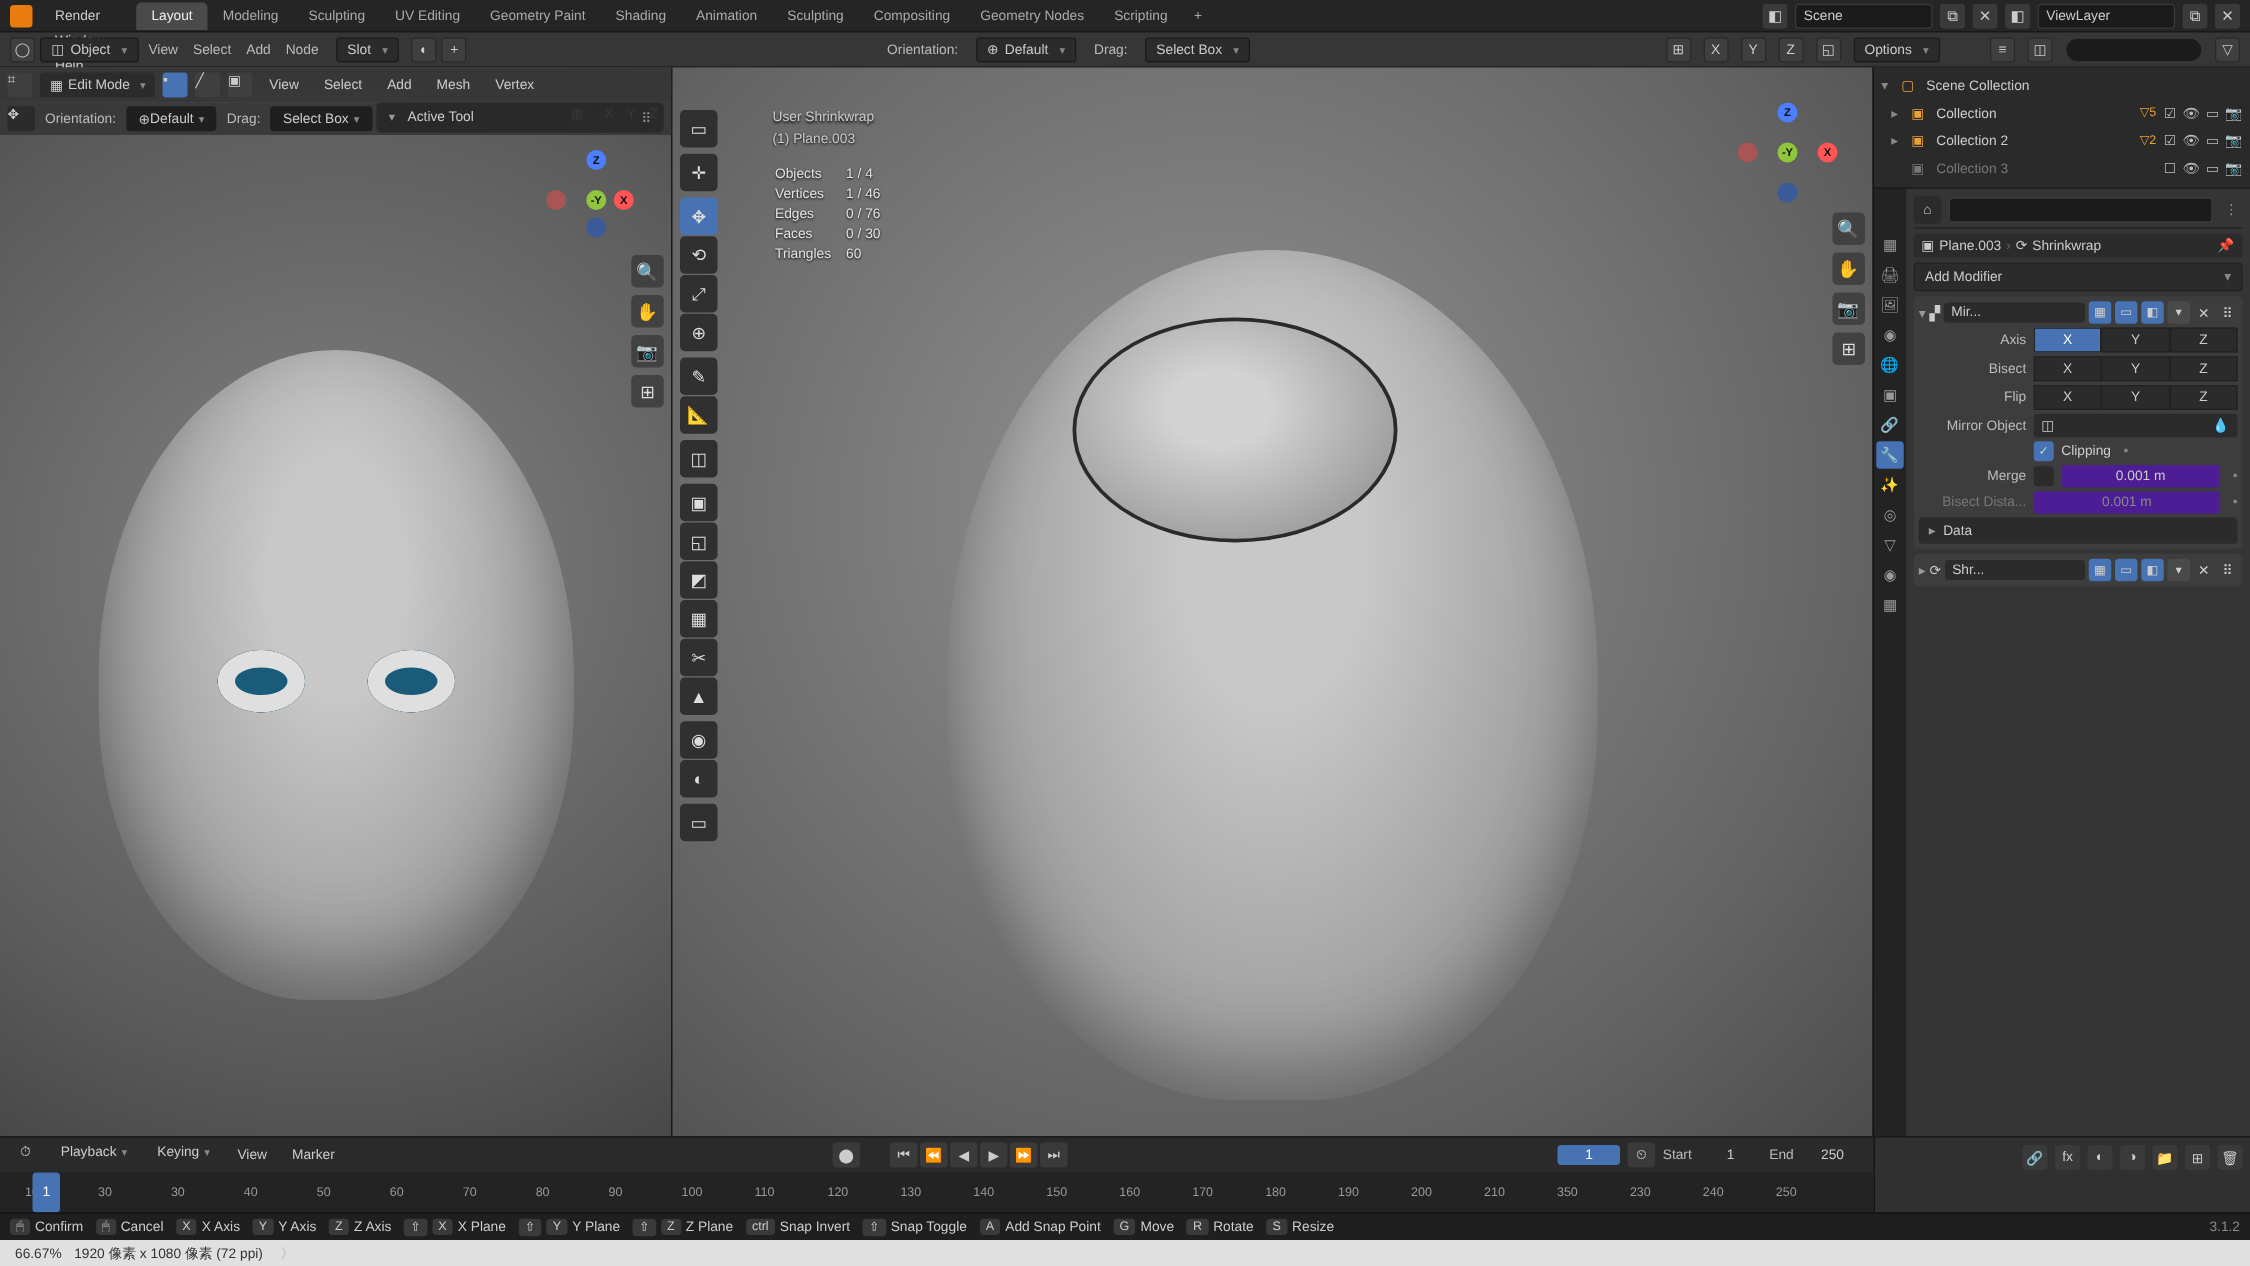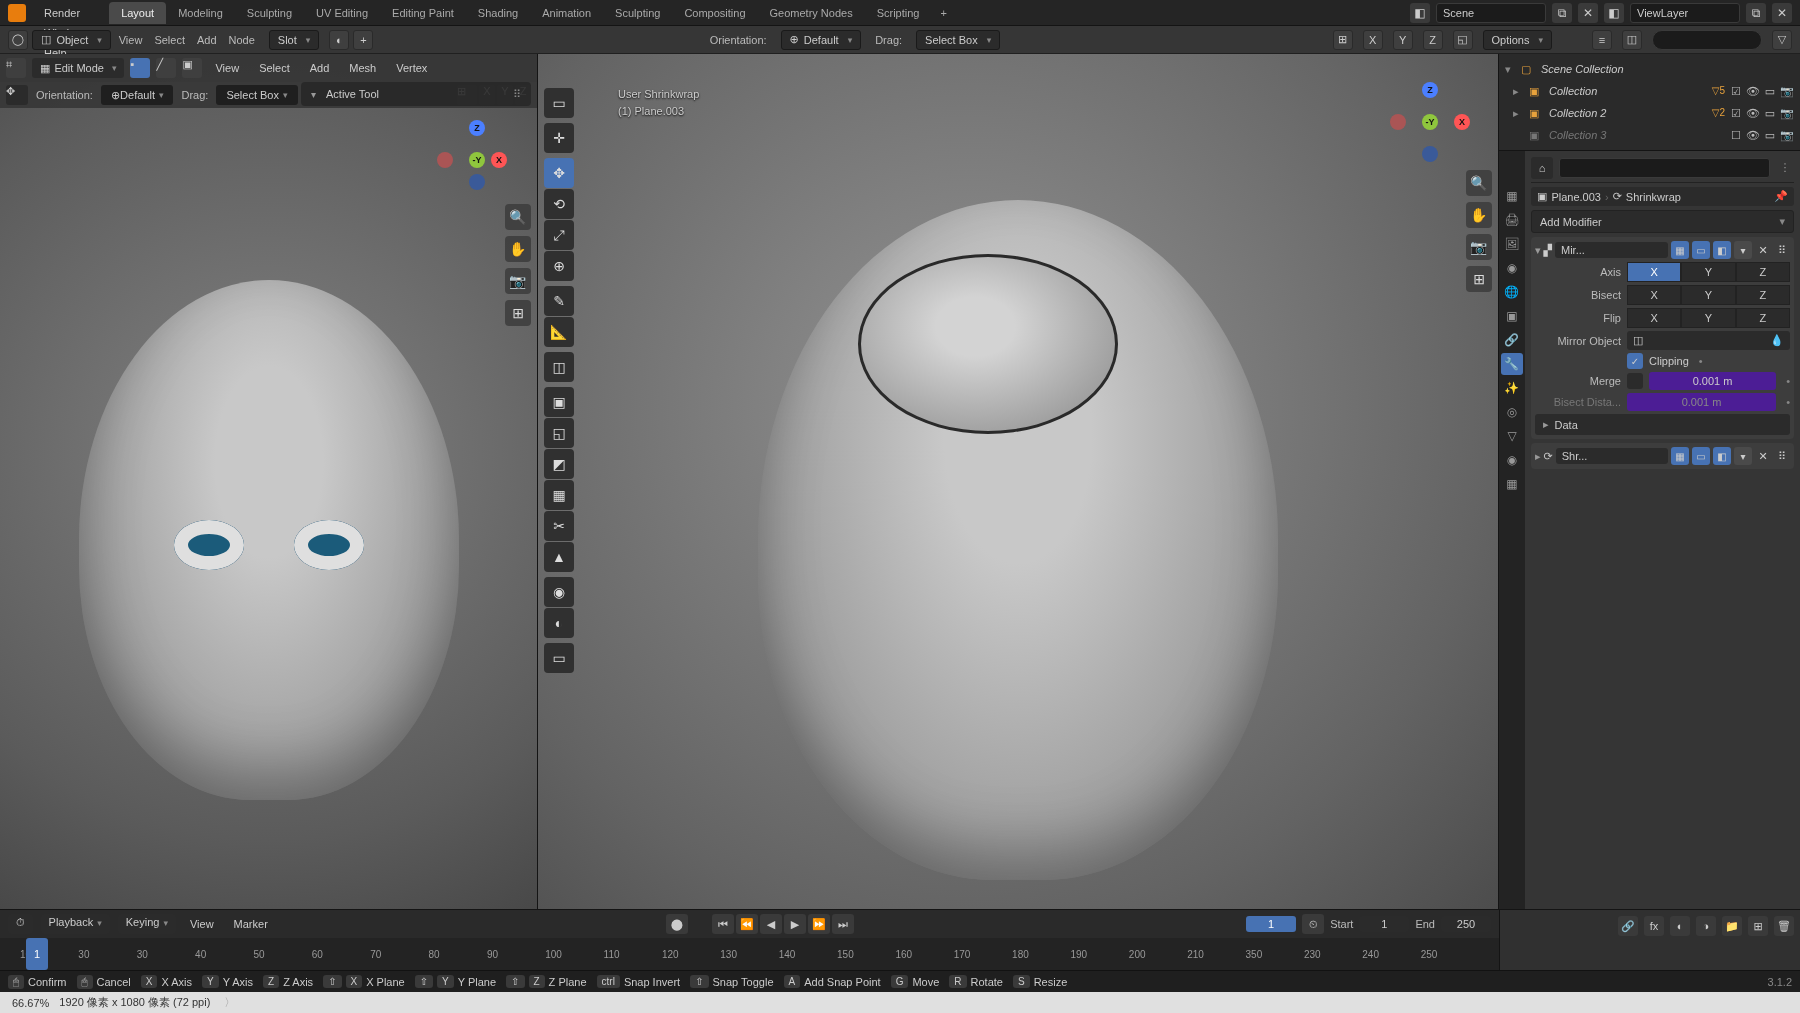--- a/index.html
+++ b/index.html
@@ -69,21 +69,21 @@
 .face-placeholder.big{width:520px;height:680px;top:55%;}
 .eye{position:absolute;width:70px;height:50px;background:#1e3a5f;border-radius:50%;box-shadow:inset 0 0 0 14px #dfdfdf,inset 0 0 0 26px #1b5b7a;}
 .eye.l{left:95px;top:240px;} .eye.r{right:95px;top:240px;}
 .eyeball-big{position:absolute;left:320px;top:200px;width:260px;height:180px;background:radial-gradient(ellipse at 45% 40%,#d3d3d3 20%,#9a9a9a 80%);border-radius:50%;border:3px solid #2a2a2a;}
 
 .outliner { background:#2a2a2a; border-bottom:1px solid #141414; }
 .outliner .tree{padding:4px 0;max-height:110px;}
 .outliner .row{display:flex;align-items:center;padding:2px 6px 2px 14px;gap:4px;line-height:18px;}
 .outliner .row .arrow{width:12px;color:#888;}
 .outliner .row .ic{width:16px;color:#e8a23c;}
-.outliner .row .txt{flex:1;font-style:italic;}
+.outliner .row .txt{flex:1;}
 .outliner .row .badge{color:#e8a23c;font-size:10px;}
 .outliner .row .icons{display:flex;gap:3px;margin-left:auto;}
 .outliner .row .icons span{width:14px;height:14px;font-size:11px;color:#bbb;display:inline-flex;align-items:center;justify-content:center;}
 
 .props { flex:1; display:flex; }
 .props .tabs{width:26px;background:#232323;display:flex;flex-direction:column;padding-top:4px;gap:2px;align-items:center;}
 .props .tabs .t{width:22px;height:22px;border-radius:3px;display:flex;align-items:center;justify-content:center;color:#999;font-size:12px;}
 .props .tabs .t.active{background:#4772b3;color:#fff;}
 .props .panel{flex:1;background:#353535;padding:6px;display:flex;flex-direction:column;gap:4px;overflow:auto;}
 .props .hdr{height:26px;display:flex;align-items:center;gap:6px;border-bottom:1px solid #222;padding-bottom:4px;}
@@ -143,21 +143,21 @@
     <span>Merge</span>
     <span>Render</span>
     <span>Window</span>
     <span>Help</span>
   </div>
   <div class="top-tabs">
     <span class="active">Layout</span>
     <span>Modeling</span>
     <span>Sculpting</span>
     <span>UV Editing</span>
-    <span>Editing Paint</span>
+    <span>Geometry Paint</span>
     <span>Shading</span>
     <span>Animation</span>
     <span>Sculpting</span>
     <span>Compositing</span>
     <span>Geometry Nodes</span>
     <span>Scripting</span>
     <span class="plus">+</span>
   </div>
   <div class="top-right">
     <div class="ic">◧</div>
@@ -304,20 +304,46 @@
           <div class="tool">◉</div>
       <div class="tool">◐</div>
         </div>
       <div class="group">
           <div class="tool">▭</div>
         </div>
     </div>
     <div class="overlay-text">
       <div>User Shrinkwrap</div>
       <div>(1) Plane.003</div>
+    </div>
+    <div class="overlay-stats">
+      <table>
+        <tbody>
+            <tr>
+              <td>Objects</td>
+              <td>1 / 4</td>
+            </tr>
+        <tr>
+              <td>Vertices</td>
+              <td>1 / 46</td>
+            </tr>
+        <tr>
+              <td>Edges</td>
+              <td>0 / 76</td>
+            </tr>
+        <tr>
+              <td>Faces</td>
+              <td>0 / 30</td>
+            </tr>
+        <tr>
+              <td>Triangles</td>
+              <td>60</td>
+            </tr>
+      </tbody>
+        </table>
     </div>
     <div class="gizmo">
       <div class="ball z">Z</div>
       <div class="ball y">-Y</div>
       <div class="ball x">X</div>
       <div class="ball nx"></div>
       <div class="ball nz"></div>
     </div>
     <div class="side-icons">
       <div class="ic">🔍</div>

